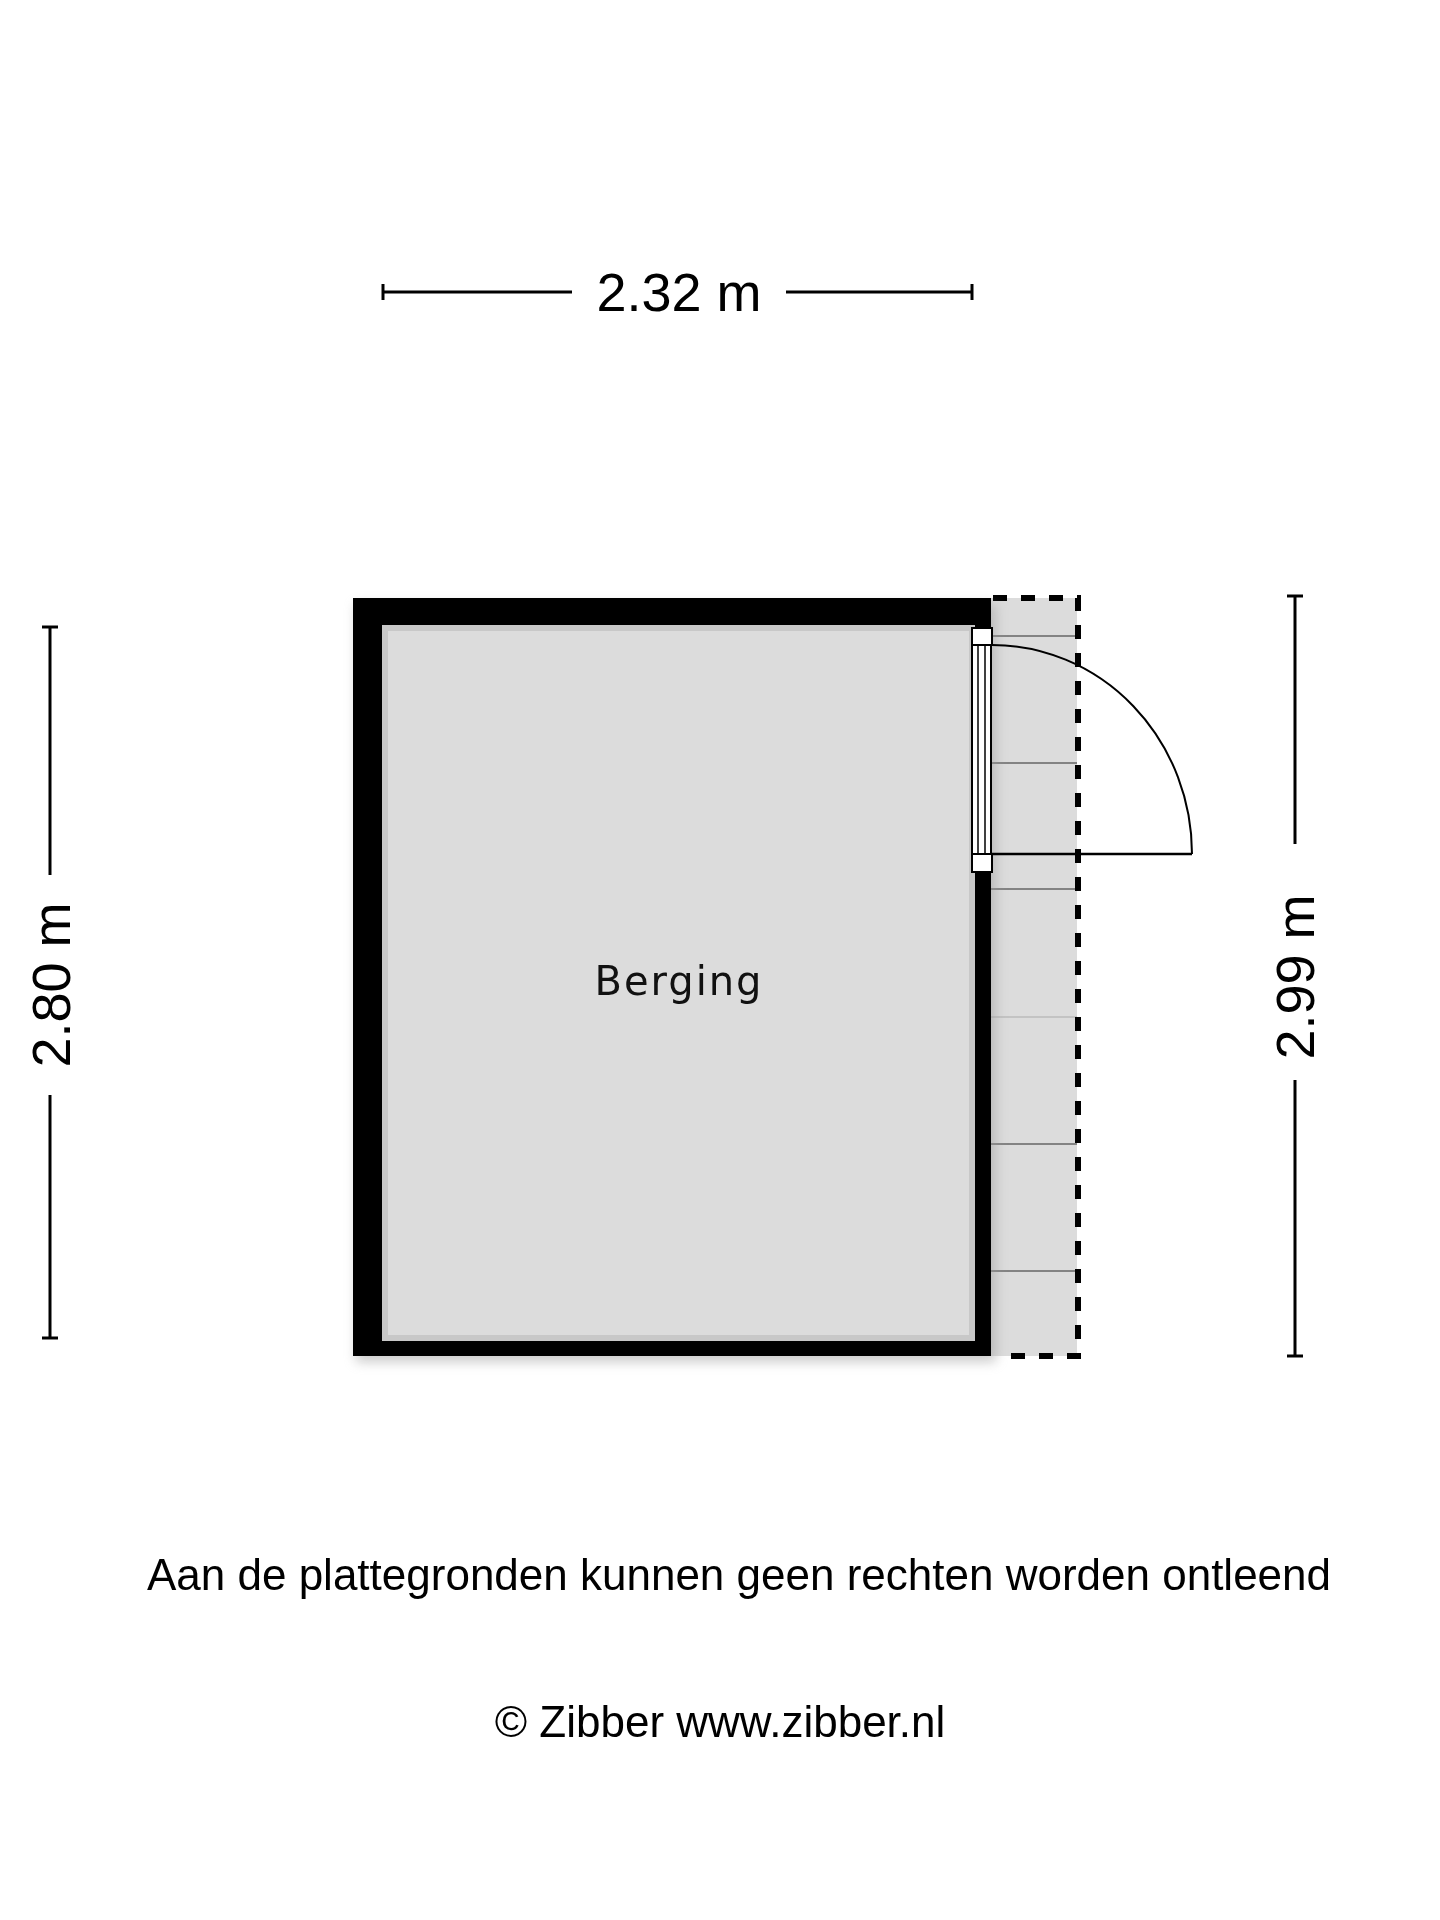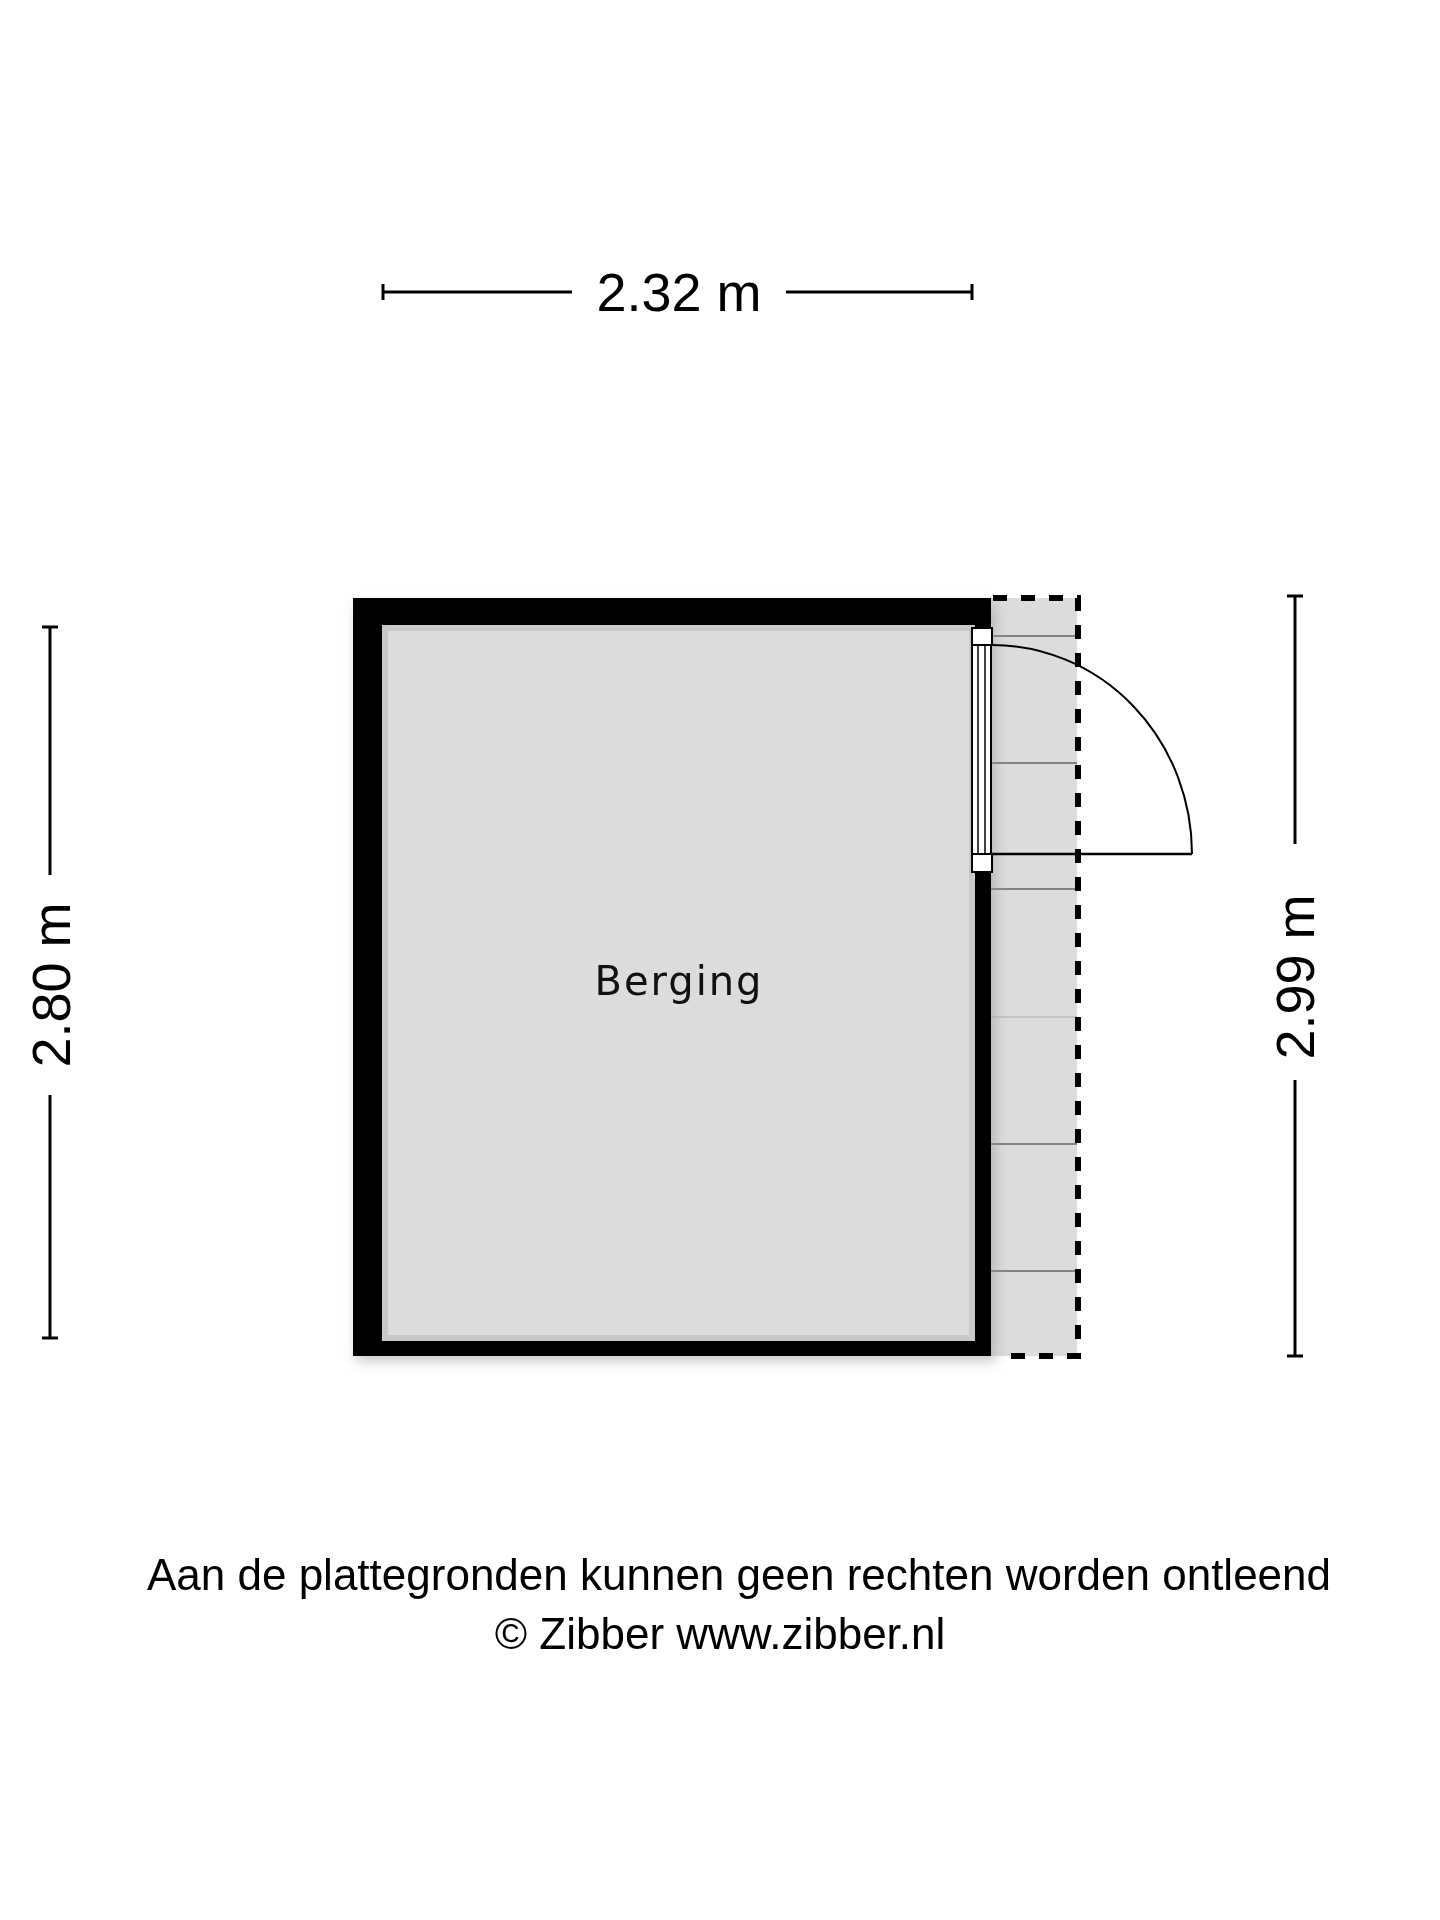--- a/index.html
+++ b/index.html
@@ -2,21 +2,21 @@
 <html><head>
 <meta charset="utf-8">
 <style>
   html, body { margin:0; padding:0; background:#ffffff; }
   body { width:1440px; height:1920px; position:relative; overflow:hidden; font-family:"Liberation Sans", sans-serif; }
   #plan { position:absolute; left:0; top:0; }
   .dim-text { font-family:"Liberation Sans", sans-serif; font-size:54px; fill:#000; }
   .room-label { font-family:"DejaVu Sans", sans-serif; font-size:40px; fill:#111; letter-spacing:2px; }
   .footer { position:absolute; left:0; width:1440px; text-align:center; font-family:"Liberation Sans", sans-serif; font-size:44px; color:#000; line-height:1; }
   #footer-line1 { top:1553px;margin-left:19px; }
-  #footer-line2 { top:1612px; }
+  #footer-line2 { top:1700px; }
 </style>
 </head>
 <body>
 
 <svg id="plan" width="1440" height="1920" viewBox="0 0 1440 1920">
   <defs>
     <filter id="shadow" x="-10%" y="-10%" width="120%" height="120%">
       <feGaussianBlur stdDeviation="6"></feGaussianBlur>
     </filter>
     <linearGradient id="innershade" x1="0" y1="0" x2="0" y2="1">

